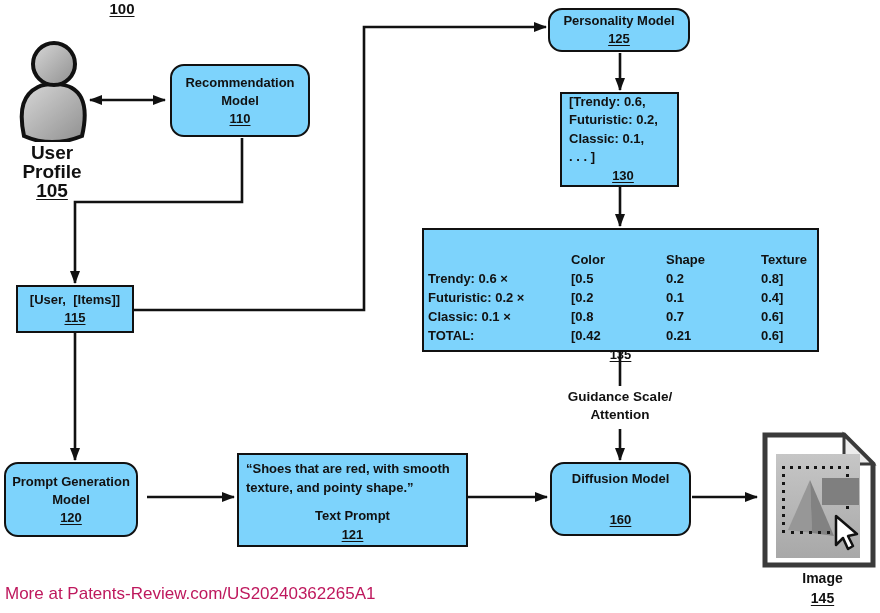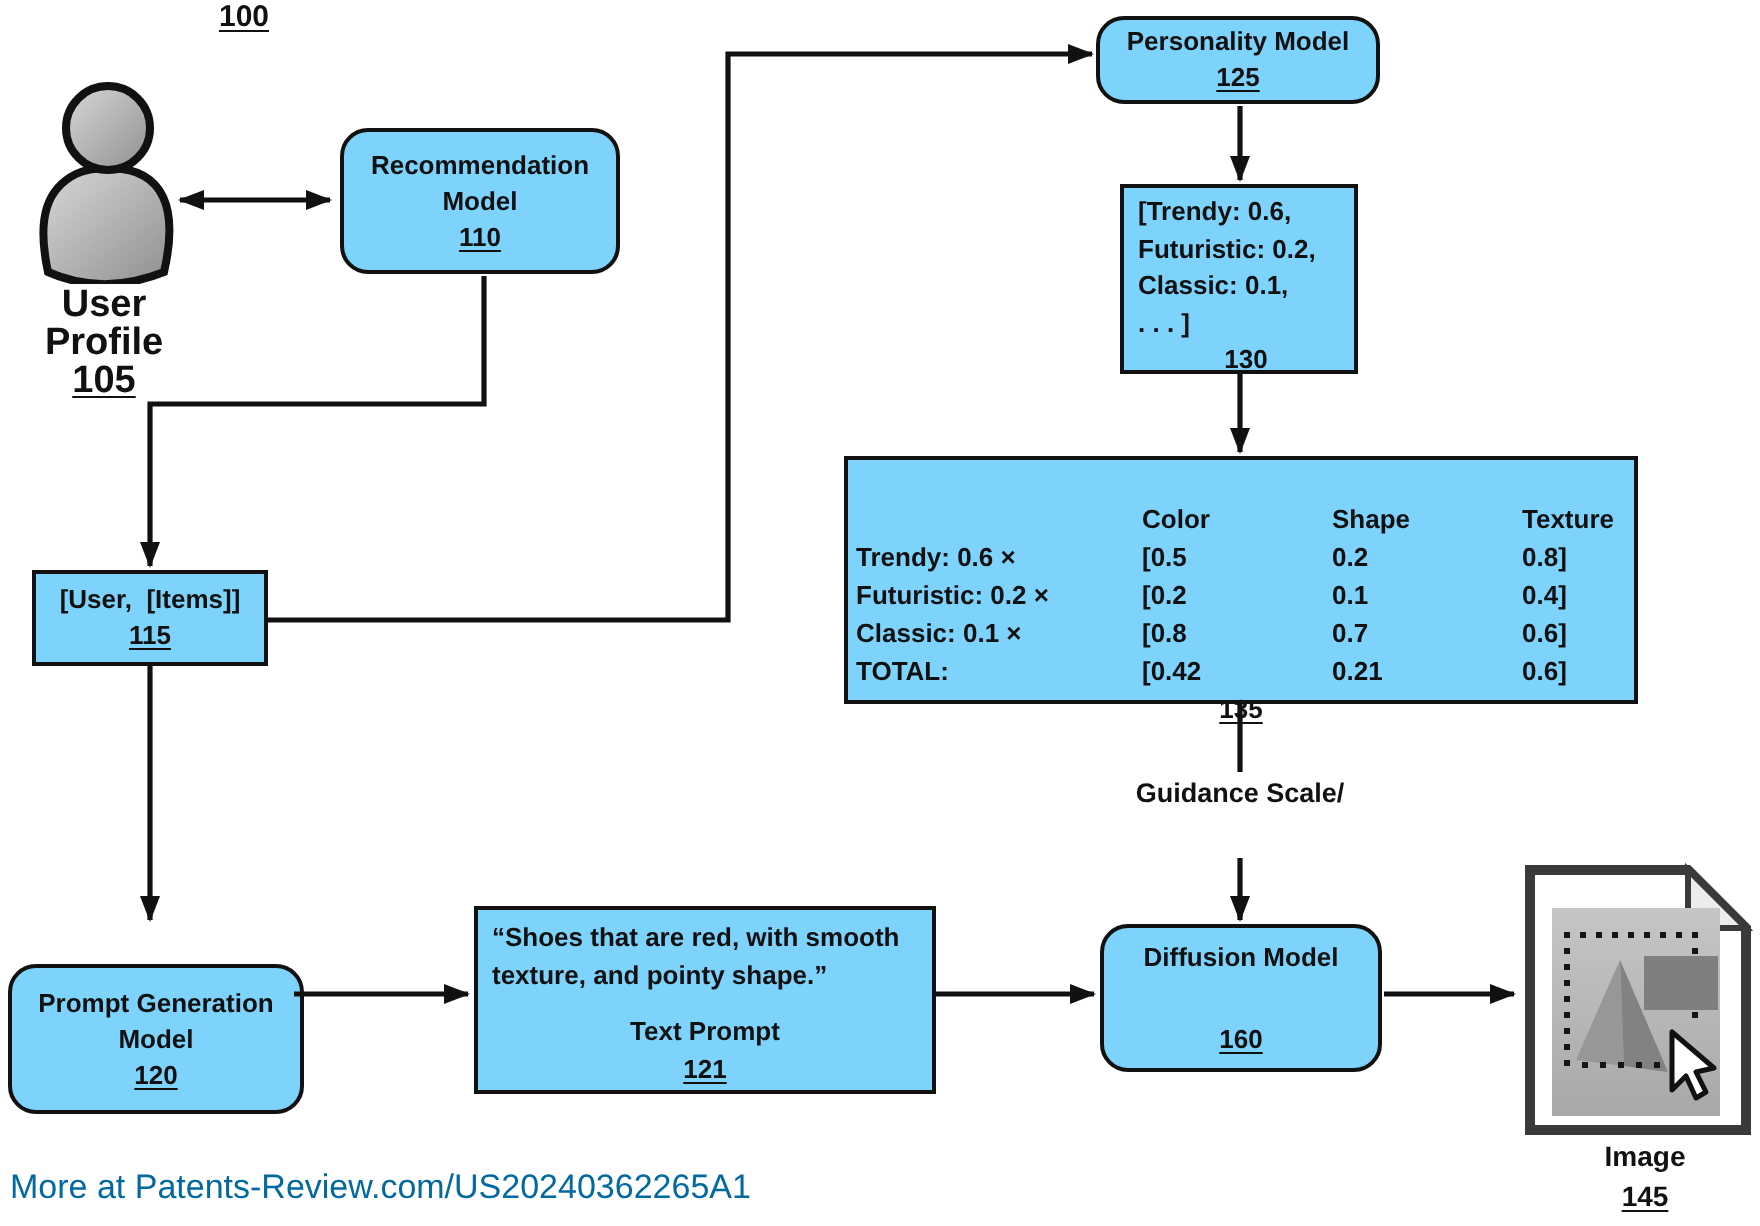--- a/index.html
+++ b/index.html
@@ -11,37 +11,37 @@
     position:absolute;background:#7dd3fc;border:2.5px solid #111;
     display:flex;flex-direction:column;align-items:center;justify-content:center;
     text-align:center;font-weight:bold;font-size:13px;line-height:18px;
     box-sizing:border-box;z-index:2;
   }
   .rd{border-radius:14px;}
   .ref{text-decoration:underline;text-underline-offset:2px;}
   .lbl{position:absolute;font-weight:bold;text-align:center;z-index:2;}
   .left-align{align-items:flex-start;text-align:left;}
   .pre{white-space:pre-wrap;}
-  #vec130{padding:3px 0 0 7px;justify-content:space-between;}
+  #vec130{padding:3px 0 0 7px;justify-content:flex-end;}
   #vec130 .ref{width:100%;text-align:center;display:block;}
   #matrix{justify-content:flex-start;padding-top:20px;}
   .mtx{
     display:grid;grid-template-columns:143px 95px 95px 1fr;
     width:100%;padding-left:4px;box-sizing:border-box;
     text-align:left;line-height:19px;font-size:13px;
   }
   #matrix .ref{margin-top:1px;}
   #textPrompt{justify-content:flex-start;padding:4px 7px;text-align:left;line-height:19px;}
   #textPrompt .ptext{width:100%;}
   #textPrompt .plabel{width:100%;text-align:center;margin-top:9px;}
   #textPrompt .ref{width:100%;text-align:center;}
   .u{text-underline-offset:2px;}
   svg.overlay{position:absolute;left:0;top:0;z-index:3;pointer-events:none;}
   svg.icon{position:absolute;z-index:2;}
-  #watermark{position:absolute;left:5px;top:584px;font-size:17px;font-weight:normal;color:#0369a1;z-index:2;}
+  #watermark{position:absolute;left:5px;top:584px;font-size:17px;font-weight:normal;color:#be185d;z-index:2;}
 </style>
 </head>
 <body>
 
 <div class="stage">
 
   <div class="lbl ref" style="left:92px;top:0;width:60px;font-size:15px;">100</div>
 
   <svg class="icon" style="left:14px;top:38px;" width="76" height="104" viewBox="0 0 76 104">
     <defs>
@@ -102,28 +102,29 @@
       <div>TOTAL:</div>
       <div>[0.42</div>
       <div>0.21</div>
       <div>0.6]</div>
     </div>
     <div class="ref">135</div>
   </div>
 
   <div class="lbl" style="left:540px;top:388px;width:160px;font-size:13.5px;line-height:18px;">
     <div>Guidance Scale/</div>
+    <div>Attention</div>
   </div>
 
   <div class="box" style="left:16px;top:285px;width:118px;height:48px;">
     <div class="pre">[User,  [Items]]</div>
     <div class="ref">115</div>
   </div>
 
-  <div class="box rd" style="left:4px;top:462px;width:148px;height:75px;margin-top:20px;">
+  <div class="box rd" style="left:4px;top:462px;width:134px;height:75px;">
     <div style="width:128px;">Prompt Generation Model</div>
     <div class="ref">120</div>
   </div>
 
   <div class="box" id="textPrompt" style="left:237px;top:453px;width:231px;height:94px;">
     <div class="ptext"><span>“Shoes that are </span><span class="u">red</span><span>, with </span><span class="u">smooth texture</span><span>, and </span><span class="u">pointy shape</span><span>.”</span></div>
     <div class="plabel">Text Prompt</div>
     <div class="ref">121</div>
   </div>
 

